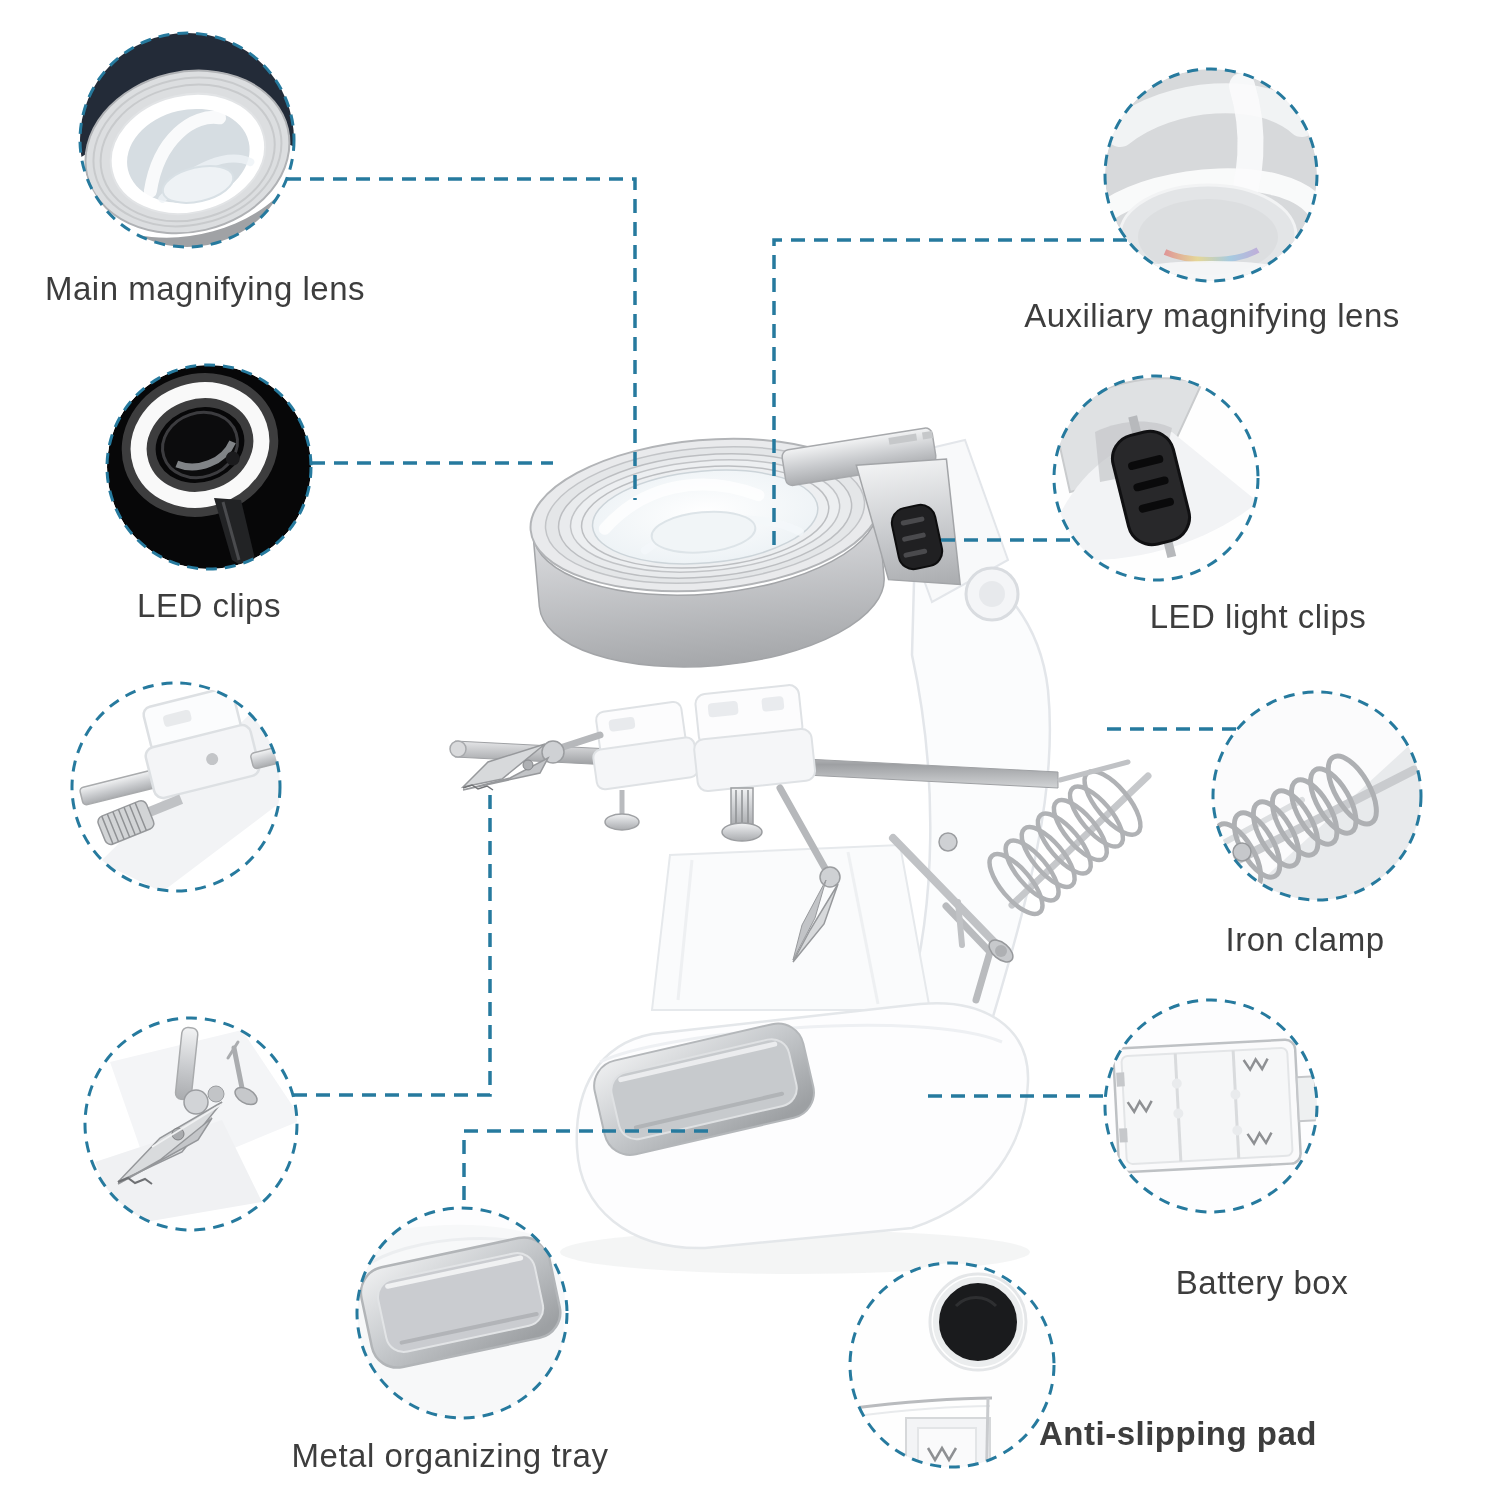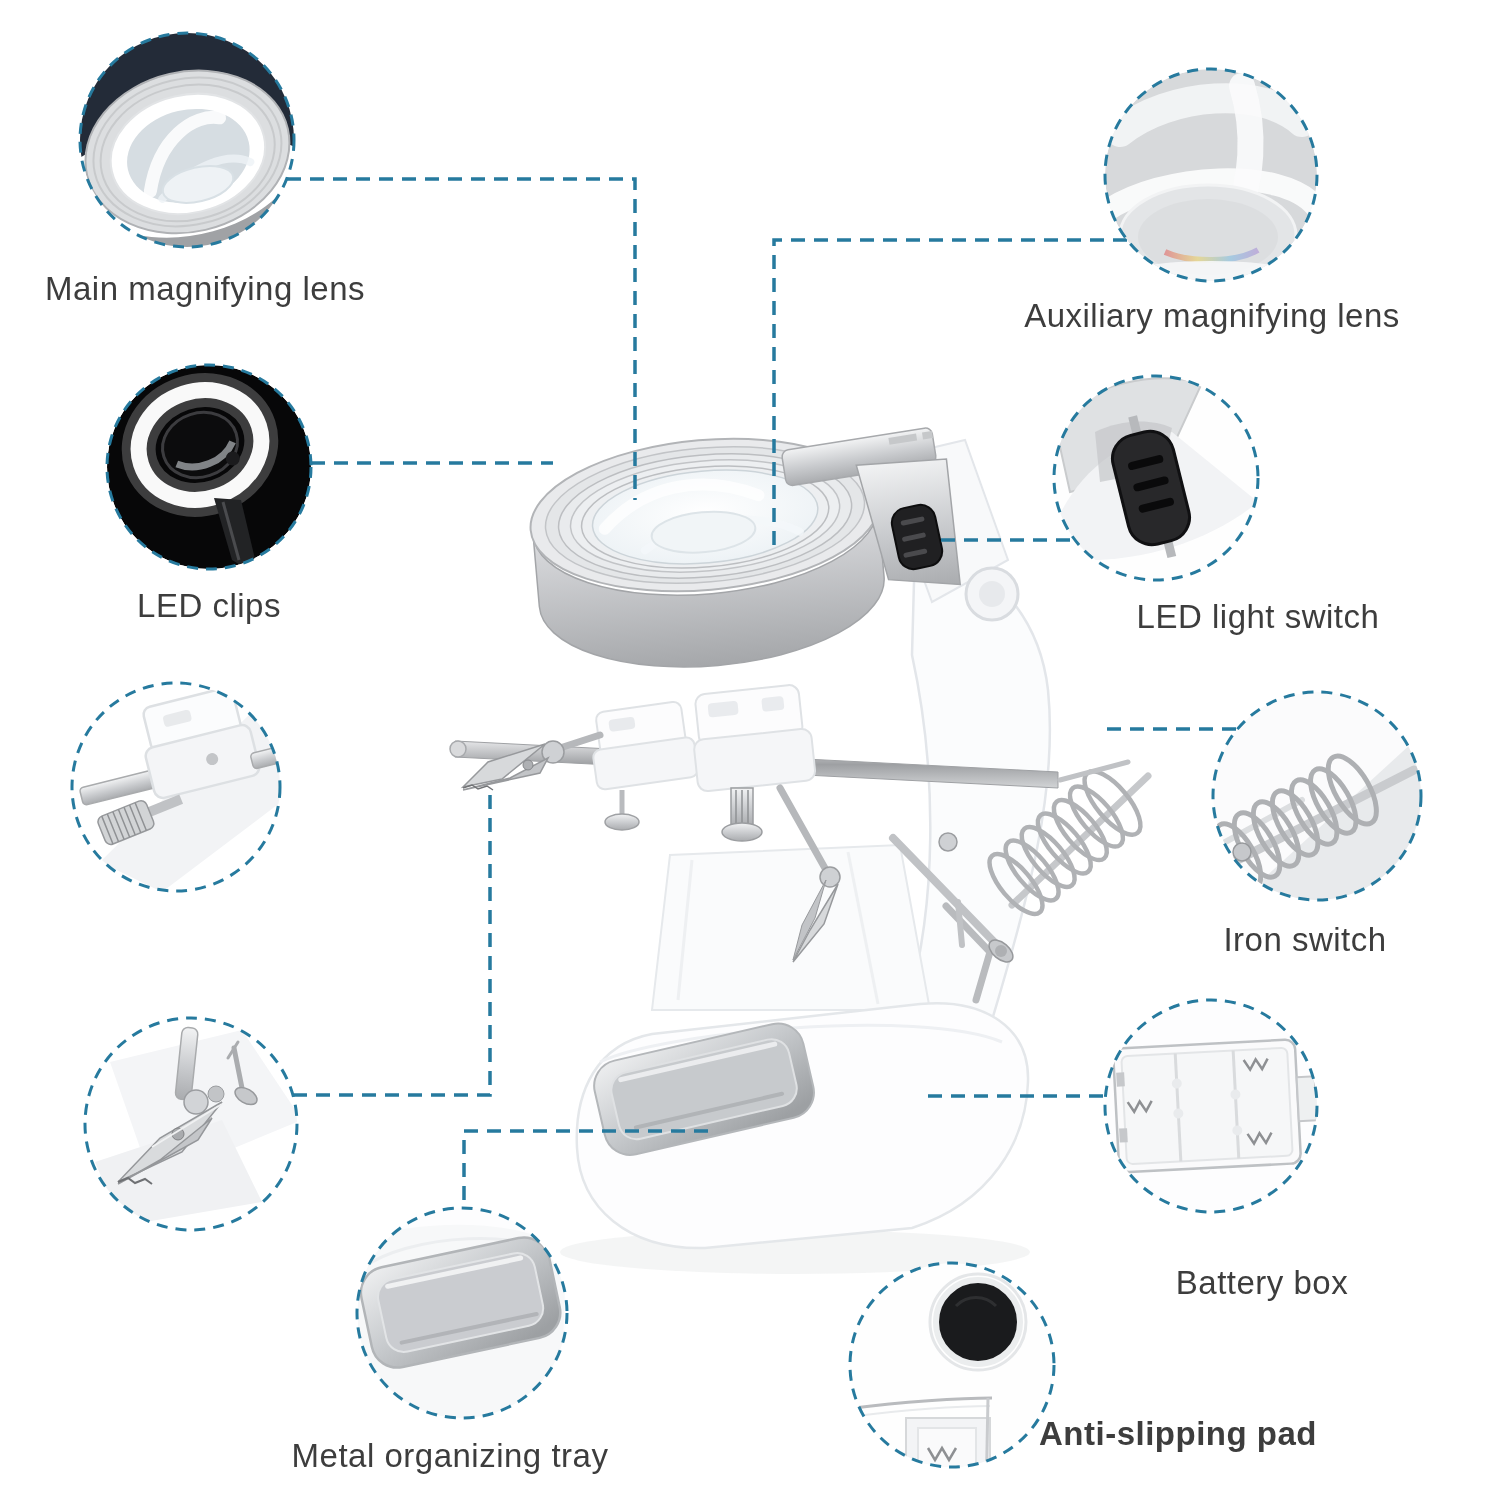--- a/index.html
+++ b/index.html
@@ -369,20 +369,20 @@
     <rect x="918" y="1428" width="58" height="74" fill="#fafafb" stroke="#e3e5e7" stroke-width="2"></rect>
     <path d="M928,1448 l7,12 l7,-12 l7,12 l7,-12" stroke="#8e9093" stroke-width="2.5" fill="none"></path>
     <path d="M988,1398 L986,1500" stroke="#c9cbce" stroke-width="3"></path>
   </g>
   <circle cx="952" cy="1365" r="102" fill="none" stroke="#267a9e" stroke-width="3" stroke-dasharray="11 8"></circle>
 </svg>
 
   <div class="label" style="left:205px; top:289px;">Main magnifying lens</div>
   <div class="label" style="left:1196px; top:316px;margin-left:16px;">Auxiliary magnifying lens</div>
   <div class="label" style="left:209px; top:606px;">LED clips</div>
-  <div class="label" style="left:1258px; top:617px;">LED light switch</div>
-  <div class="label" style="left:1305px; top:940px;">Iron switch</div>
+  <div class="label" style="left:1258px; top:617px;">LED light clips</div>
+  <div class="label" style="left:1305px; top:940px;">Iron clamp</div>
   <div class="label multi" style="left:1262px; top:1282px;">
     <div>Battery box</div>
   </div>
   <div class="label" style="left:450px; top:1456px;">Metal organizing tray</div>
   <div class="label" style="left:1178px; top:1434px;font-weight:bold;">Anti-slipping pad</div>
 </div>
 
 </body></html>

